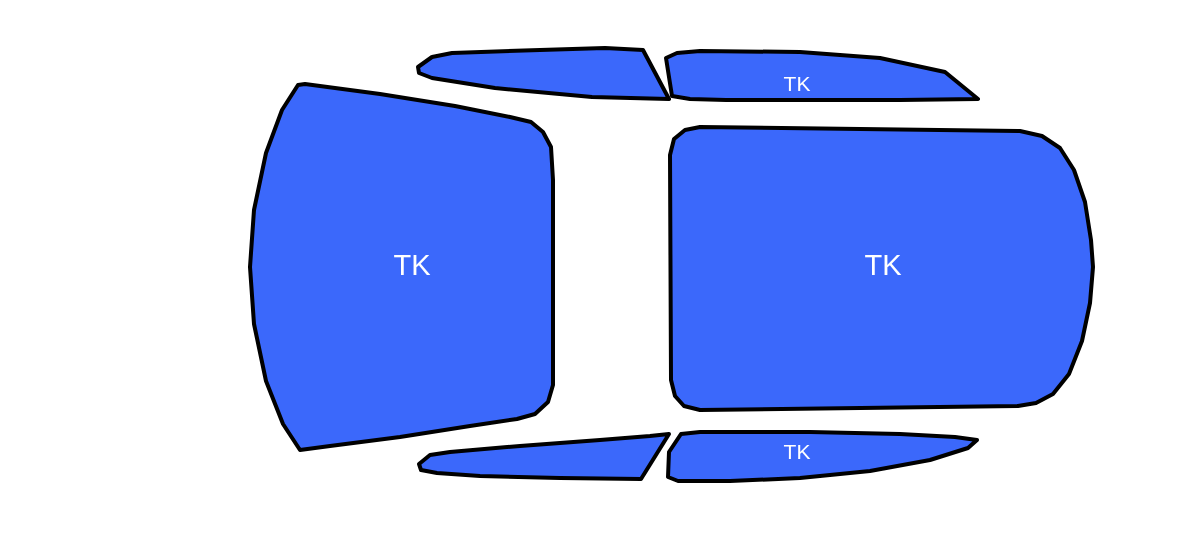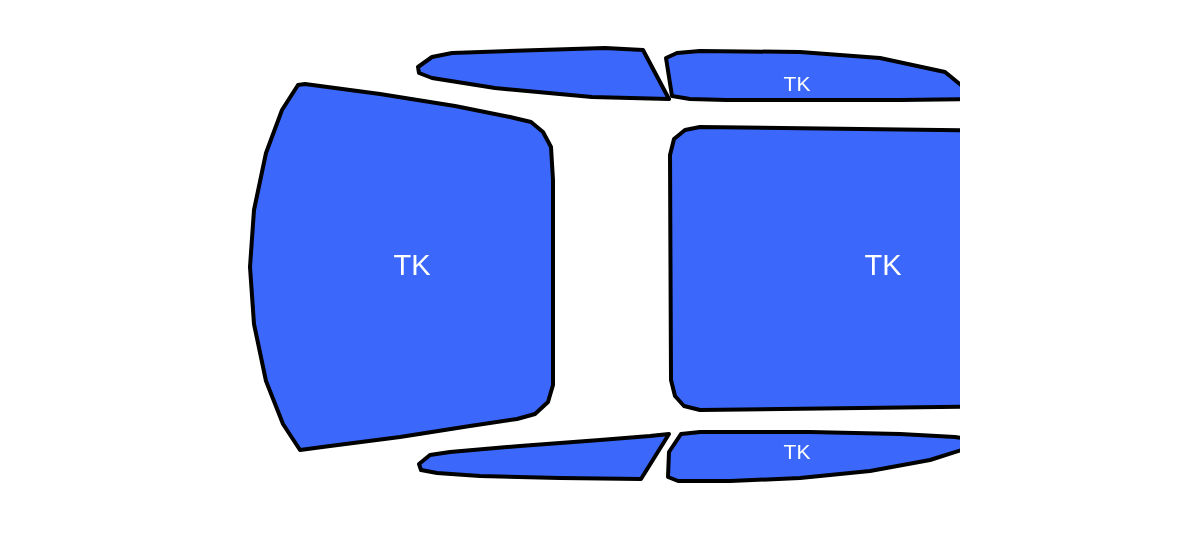--- a/index.html
+++ b/index.html
@@ -6,21 +6,21 @@
   html, body {
     margin: 0;
     padding: 0;
     background: #ffffff;
   }
   body {
     font-family: "Liberation Sans", sans-serif;
   }
   #stage {
     position: relative;
-    width: 960px;
+    width: 1188px;
     height: 534px;
     background: #ffffff;
     overflow: hidden;
   }
   #diagram-svg {
     position: absolute;
     left: 0;
     top: 0;
     width: 1188px;
     height: 534px;

